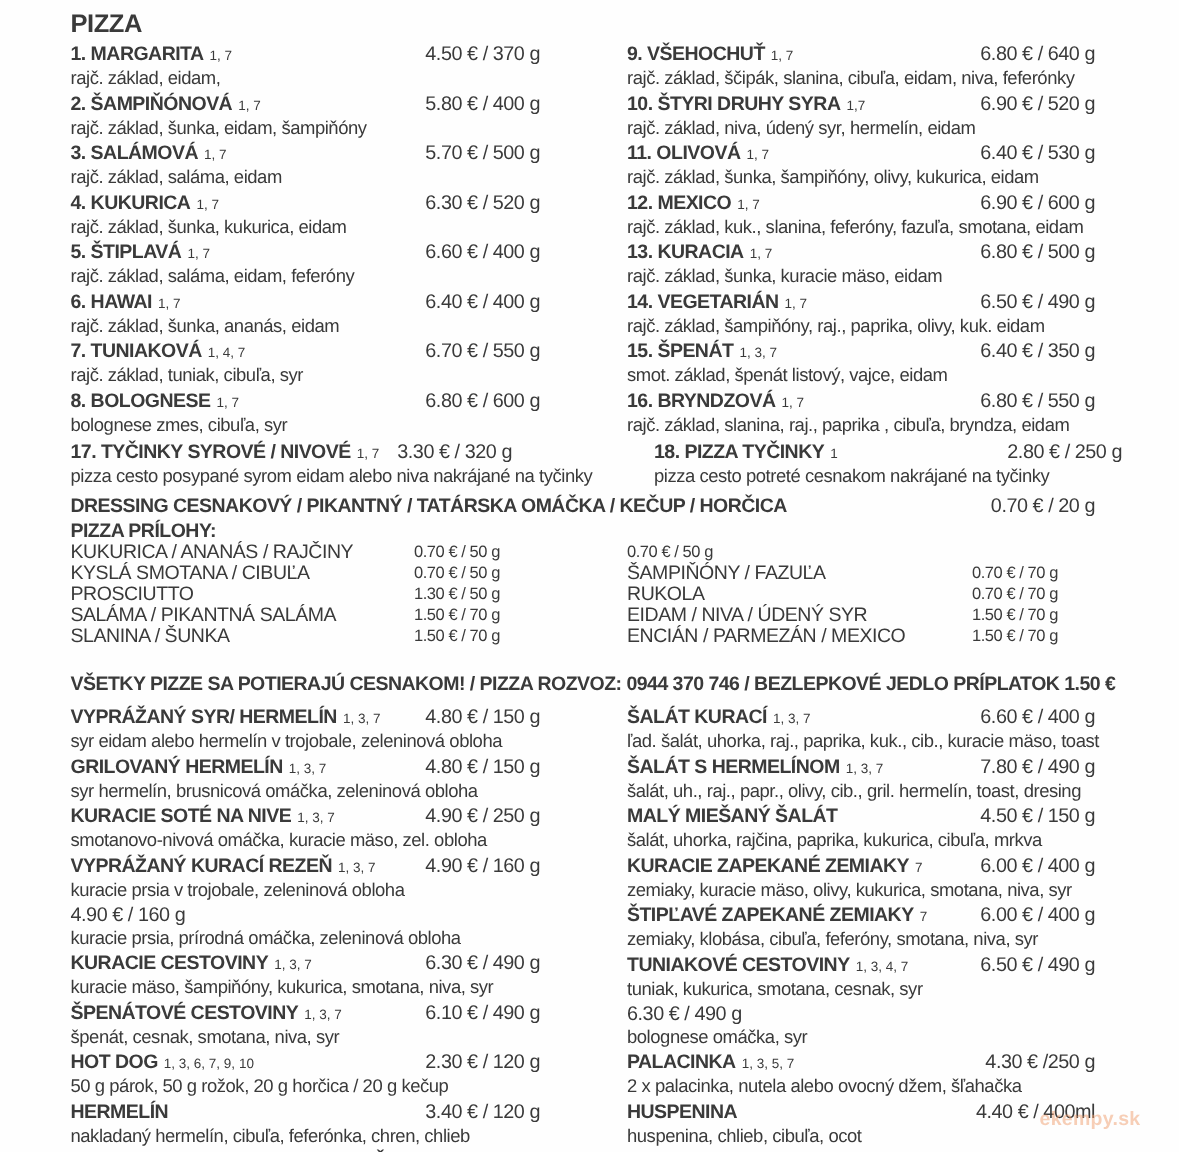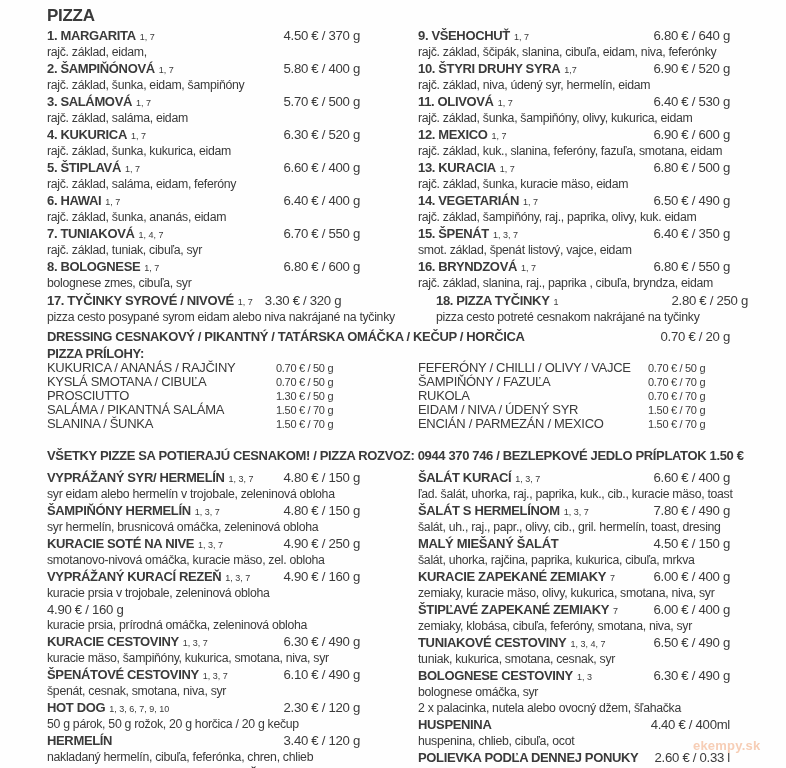--- a/index.html
+++ b/index.html
@@ -254,21 +254,20 @@
         </div>
 
         <div class="side-row">
           <span class="side-name">SLANINA / ŠUNKA</span>
           <span class="side-price">1.50 € / 70 g</span>
         </div>
       </div>
     <div class="col-right">
 
         <div class="side-row">
-          <span class="side-name">FEFERÓNY / CHILLI / OLIVY / VAJCE</span>
           <span class="side-price">0.70 € / 50 g</span>
         </div>
 
         <div class="side-row">
           <span class="side-name">ŠAMPIŇÓNY / FAZUĽA</span>
           <span class="side-price">0.70 € / 70 g</span>
         </div>
 
         <div class="side-row">
           <span class="side-name">RUKOLA</span>
@@ -295,21 +294,21 @@
         <div class="menu-item">
           <div class="item-row">
             <span class="item-name"><span>VYPRÁŽANÝ SYR/ HERMELÍN</span><span class="item-allergens">1, 3, 7</span></span>
             <span class="item-price">4.80 € / 150 g</span>
           </div>
           <div class="item-desc">syr eidam alebo hermelín v trojobale, zeleninová obloha</div>
         </div>
 
         <div class="menu-item">
           <div class="item-row">
-            <span class="item-name"><span>ŠAMPIŇÓNY HERMELÍN</span><span class="item-allergens">1, 3, 7</span></span>
+            <span class="item-name"><span>GRILOVANÝ HERMELÍN</span><span class="item-allergens">1, 3, 7</span></span>
             <span class="item-price">4.80 € / 150 g</span>
           </div>
           <div class="item-desc">syr hermelín, brusnicová omáčka, zeleninová obloha</div>
         </div>
 
         <div class="menu-item">
           <div class="item-row">
             <span class="item-name"><span>KURACIE SOTÉ NA NIVE</span><span class="item-allergens">1, 3, 7</span></span>
             <span class="item-price">4.90 € / 250 g</span>
           </div>
@@ -416,27 +415,30 @@
         <div class="menu-item">
           <div class="item-row">
             <span class="item-name"><span>TUNIAKOVÉ CESTOVINY</span><span class="item-allergens">1, 3, 4, 7</span></span>
             <span class="item-price">6.50 € / 490 g</span>
           </div>
           <div class="item-desc">tuniak, kukurica, smotana, cesnak, syr</div>
         </div>
 
         <div class="menu-item">
           <div class="item-row">
-            <span class="item-name"><span>BOLOGNESE CESTOVINY</span><span class="item-allergens">1, 3</span></span>
             <span class="item-price">6.30 € / 490 g</span>
           </div>
           <div class="item-desc">bolognese omáčka, syr</div>
         </div>
 
         <div class="menu-item">
+          <div class="item-row">
+            <span class="item-name"><span>PALACINKA</span><span class="item-allergens">1, 3, 5, 7</span></span>
+            <span class="item-price">4.30 € /250 g</span>
+          </div>
           <div class="item-desc">2 x palacinka, nutela alebo ovocný džem, šľahačka</div>
         </div>
 
         <div class="menu-item">
           <div class="item-row">
             <span class="item-name"><span>HUSPENINA</span><span class="item-allergens"></span></span>
             <span class="item-price">4.40 € / 400ml</span>
           </div>
           <div class="item-desc">huspenina, chlieb, cibuľa, ocot</div>
         </div>

